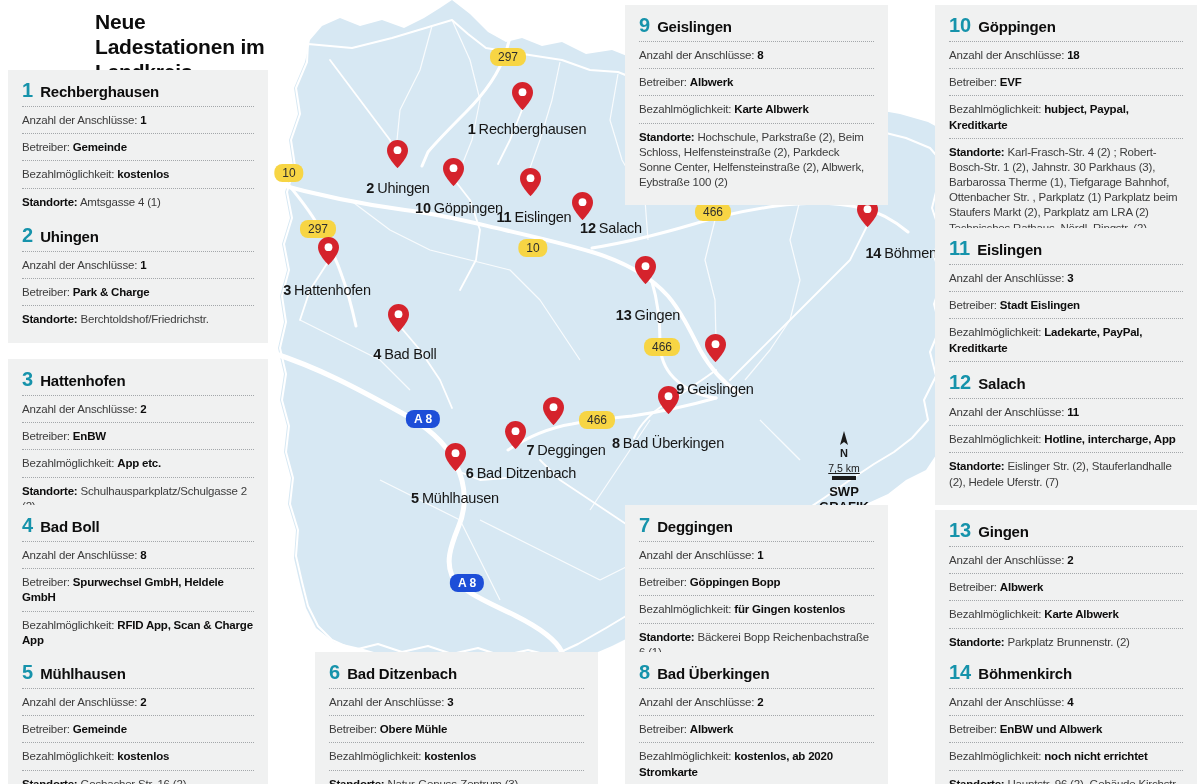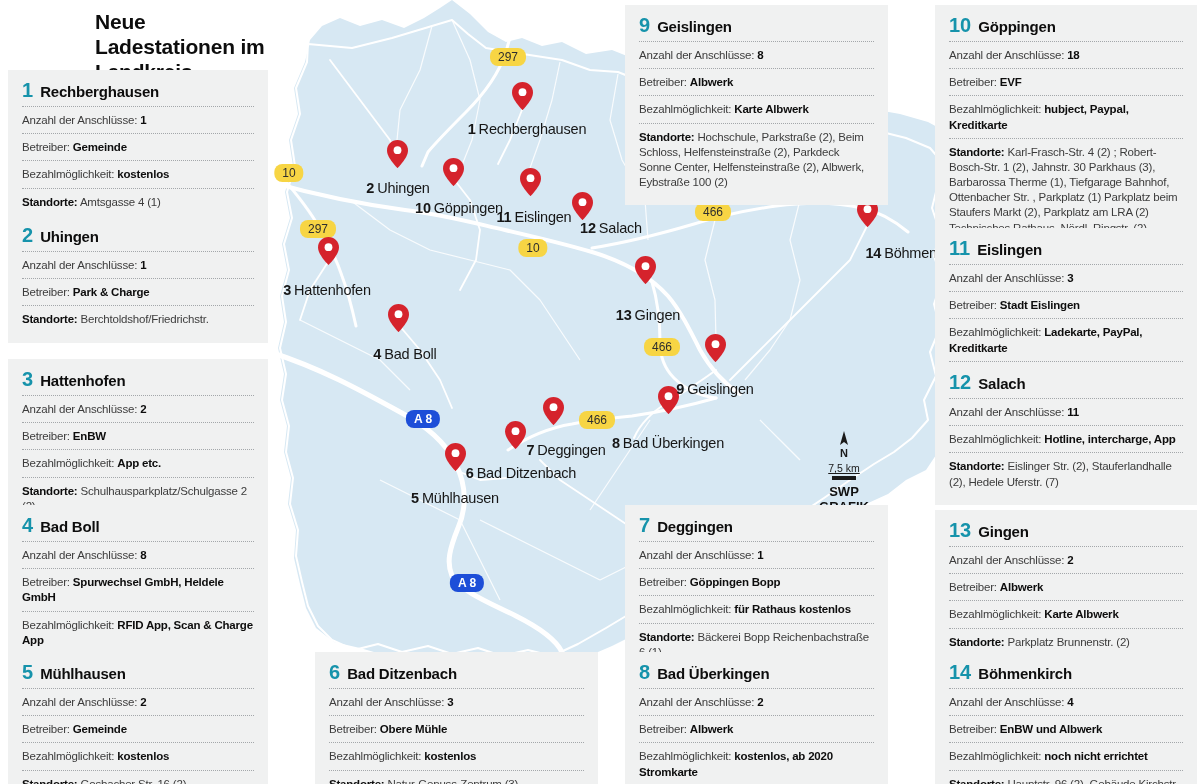--- a/index.html
+++ b/index.html
@@ -328,21 +328,21 @@
       <div class="box-row">
         <span>Anzahl der Anschlüsse:</span>
         <b>1</b>
       </div>
       <div class="box-row">
         <span>Betreiber:</span>
         <b>Göppingen Bopp</b>
       </div>
       <div class="box-row">
         <span>Bezahlmöglichkeit:</span>
-        <b>für Rathaus kostenlos</b>
+        <b>für Gingen kostenlos</b>
       </div>
       <div class="box-row last">
         <b>Standorte:</b>
         <span>Bäckerei Bopp Reichenbachstraße 6 (1)</span>
       </div>
     </div>
       <div class="station-box pos-8">
       <div class="box-header">
         <span class="box-number">8</span>
         <span class="box-title">Bad Überkingen</span>

